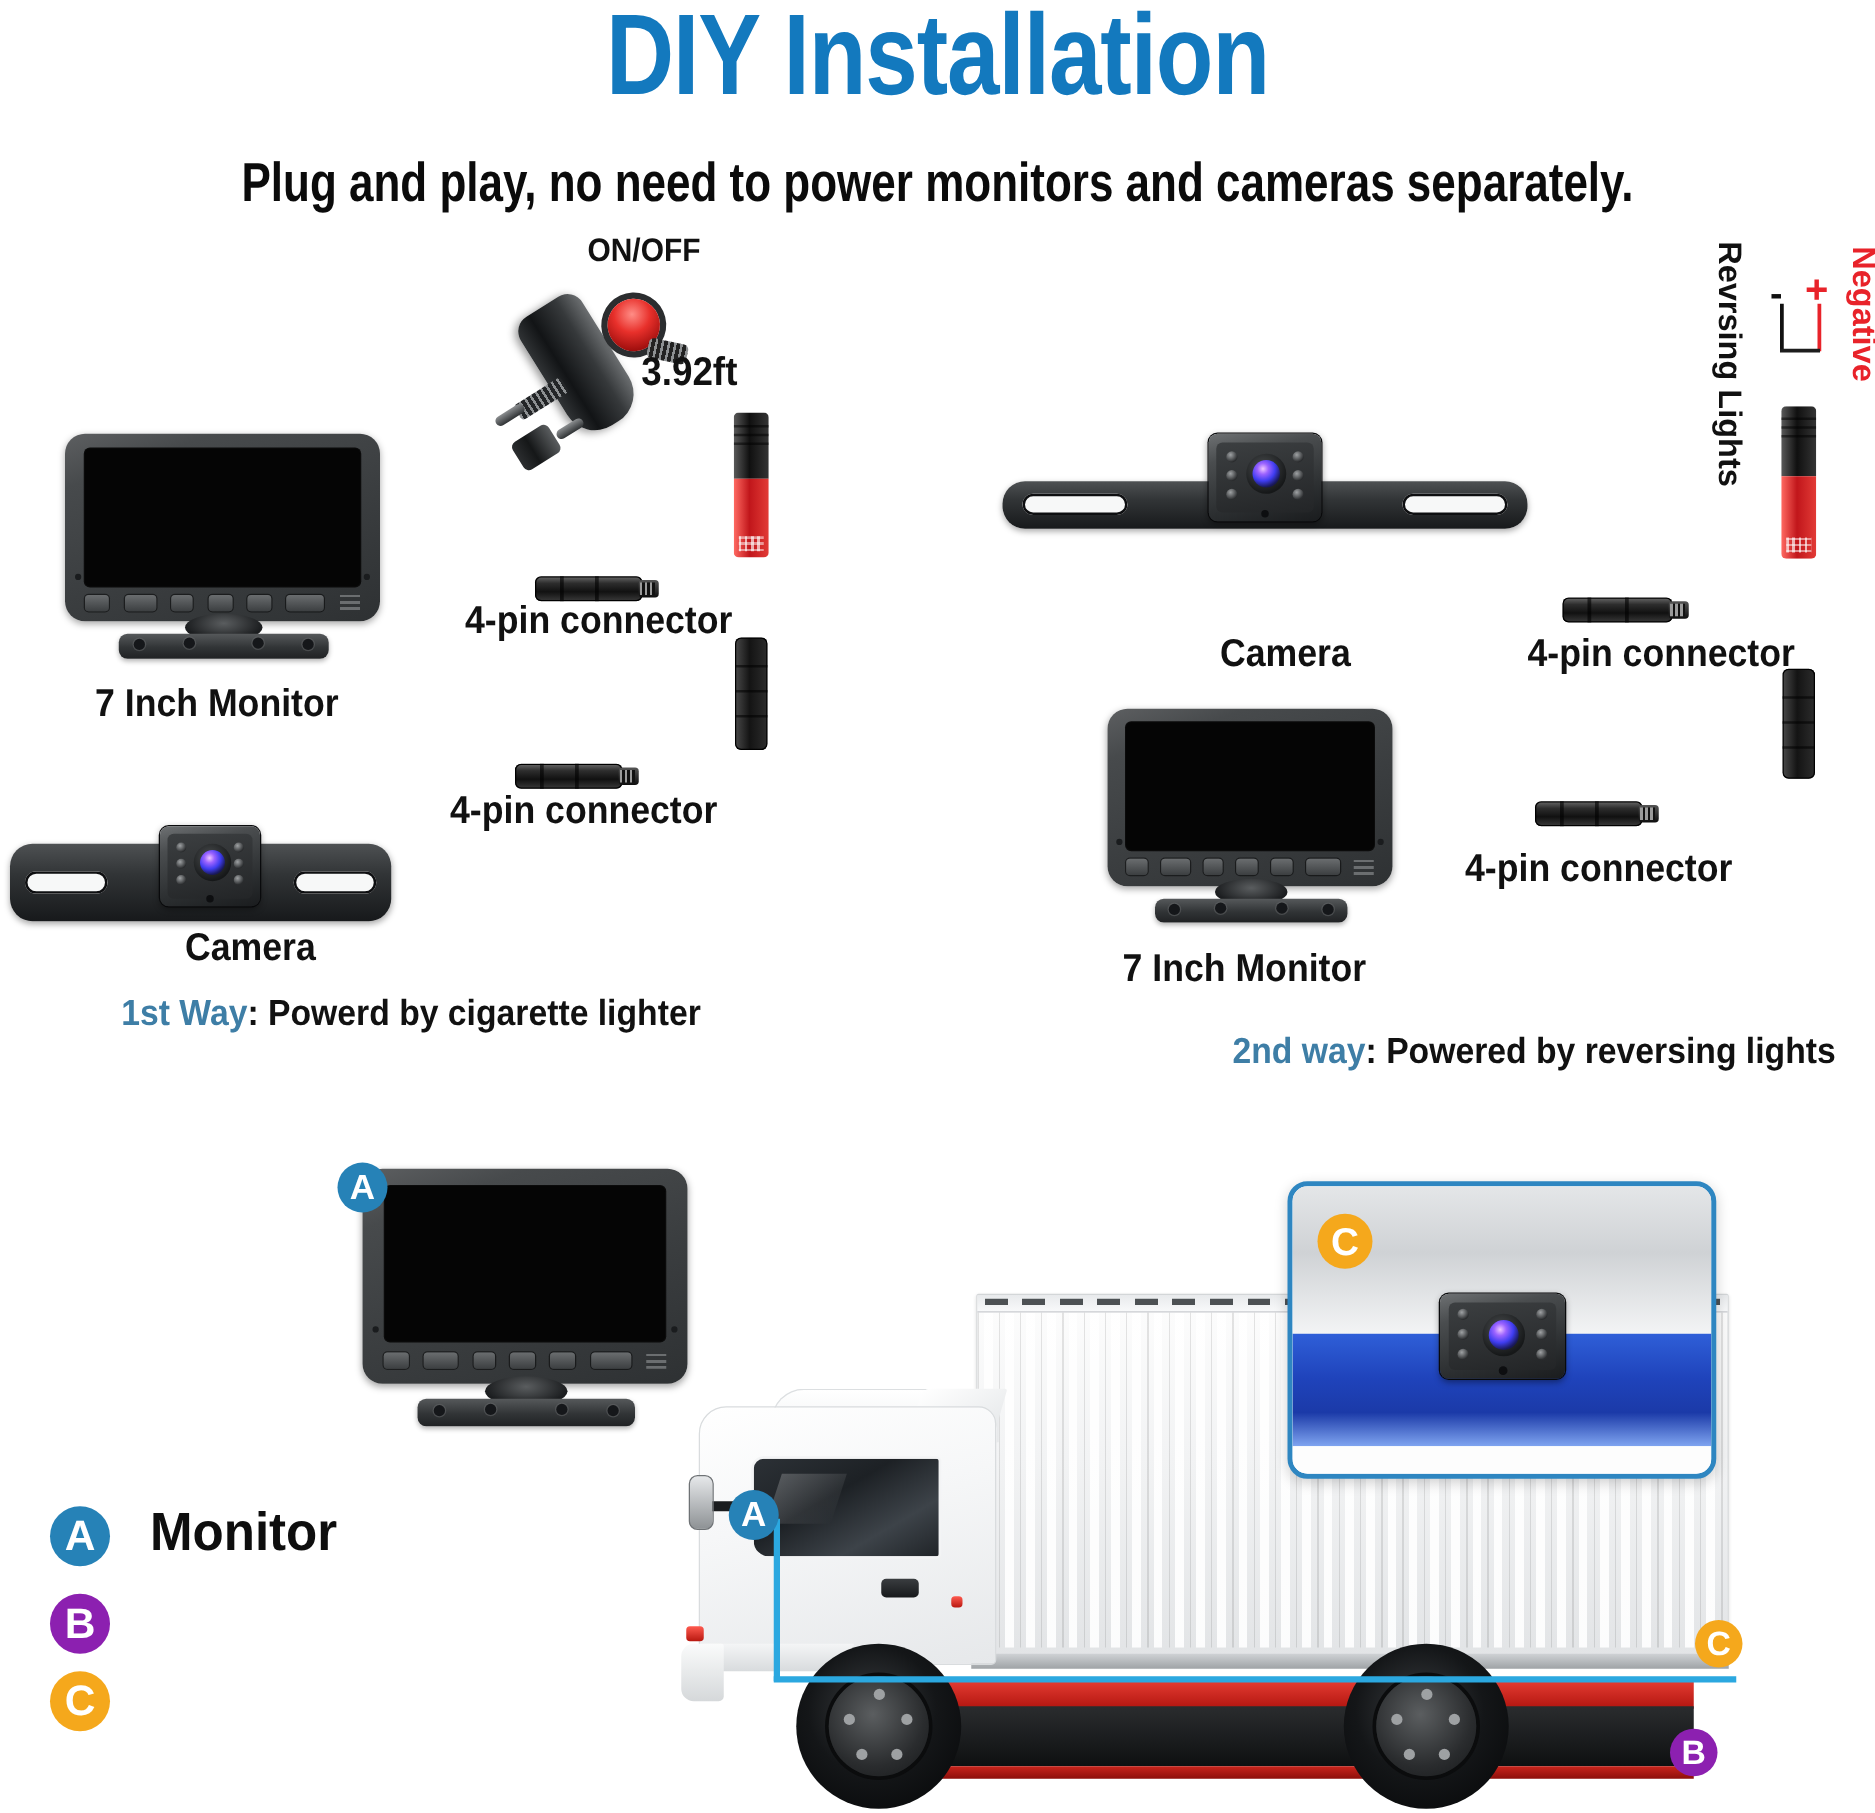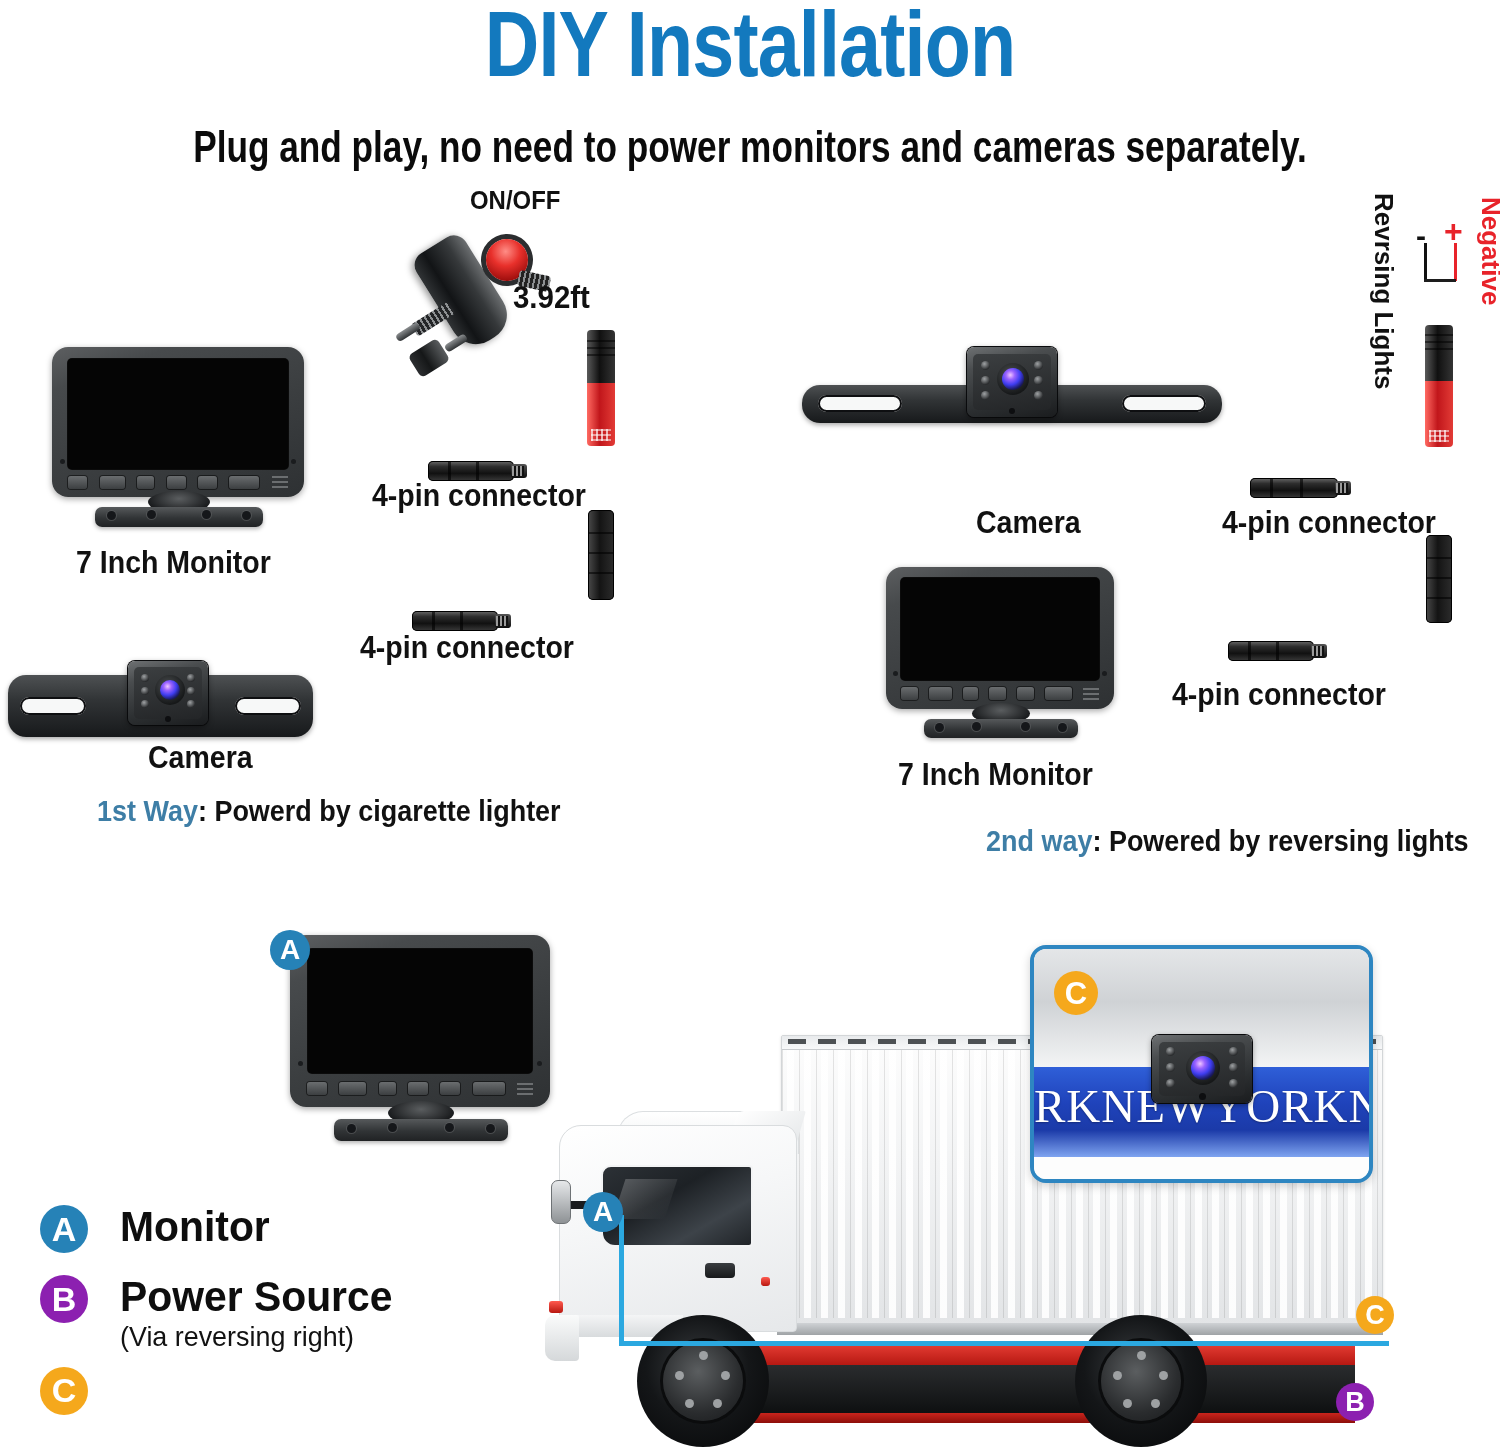--- a/index.html
+++ b/index.html
@@ -494,21 +494,20 @@
 </div>
 
 <div class="marker a" style="left:583px;top:1192px;width:40px;height:40px;font-size:28px;">A</div>
 <div class="marker c" style="left:1356px;top:1296px;width:38px;height:38px;font-size:27px;">C</div>
 <div class="marker b" style="left:1336px;top:1383px;width:38px;height:38px;font-size:27px;">B</div>
 
 <div class="abs" id="inset">
   <div class="inset-top"></div>
   <div class="inset-band"></div>
   <div class="inset-bottom"></div>
-  <div class="plate-text">RKNEWYORKN</div>
   <div class="marker c" style="left:20px;top:22px;width:44px;height:44px;font-size:31px;">C</div>
   <div class="cam-box" style="left:118px;top:86px;width:100px;height:68px;">
     <div class="cam-inner"></div>
     <div class="cam-lensring" style="left:34px;top:16px;width:34px;height:34px;"></div>
     <div class="cam-lens" style="left:39px;top:21px;width:24px;height:24px;"></div>
     <div class="led" style="left:14px;top:12px;width:9px;height:9px;"></div>
     <div class="led" style="left:14px;top:28px;width:9px;height:9px;"></div>
     <div class="led" style="left:14px;top:44px;width:9px;height:9px;"></div>
     <div class="led" style="right:14px;top:12px;width:9px;height:9px;"></div>
     <div class="led" style="right:14px;top:28px;width:9px;height:9px;"></div>
@@ -519,21 +518,17 @@
 
 <div class="abs" id="legend">
   <div class="lg-row" style="margin-bottom:22px;">
     <div class="lg-dot" style="background:#2682B7;">A</div>
     <div class="lg-text">
       <div class="lg-title">Monitor</div>
     </div>
   </div>
   <div class="lg-row" style="margin-bottom:14px;">
     <div class="lg-dot" style="background:#8C20B0;">B</div>
-    <div class="lg-text">
-      <div class="lg-title">Power Source</div>
-      <div class="lg-sub">(Via reversing right)</div>
-    </div>
   </div>
   <div class="lg-row">
     <div class="lg-dot" style="background:#F5A81C;">C</div>
   </div>
 </div>
 
 </body></html>

